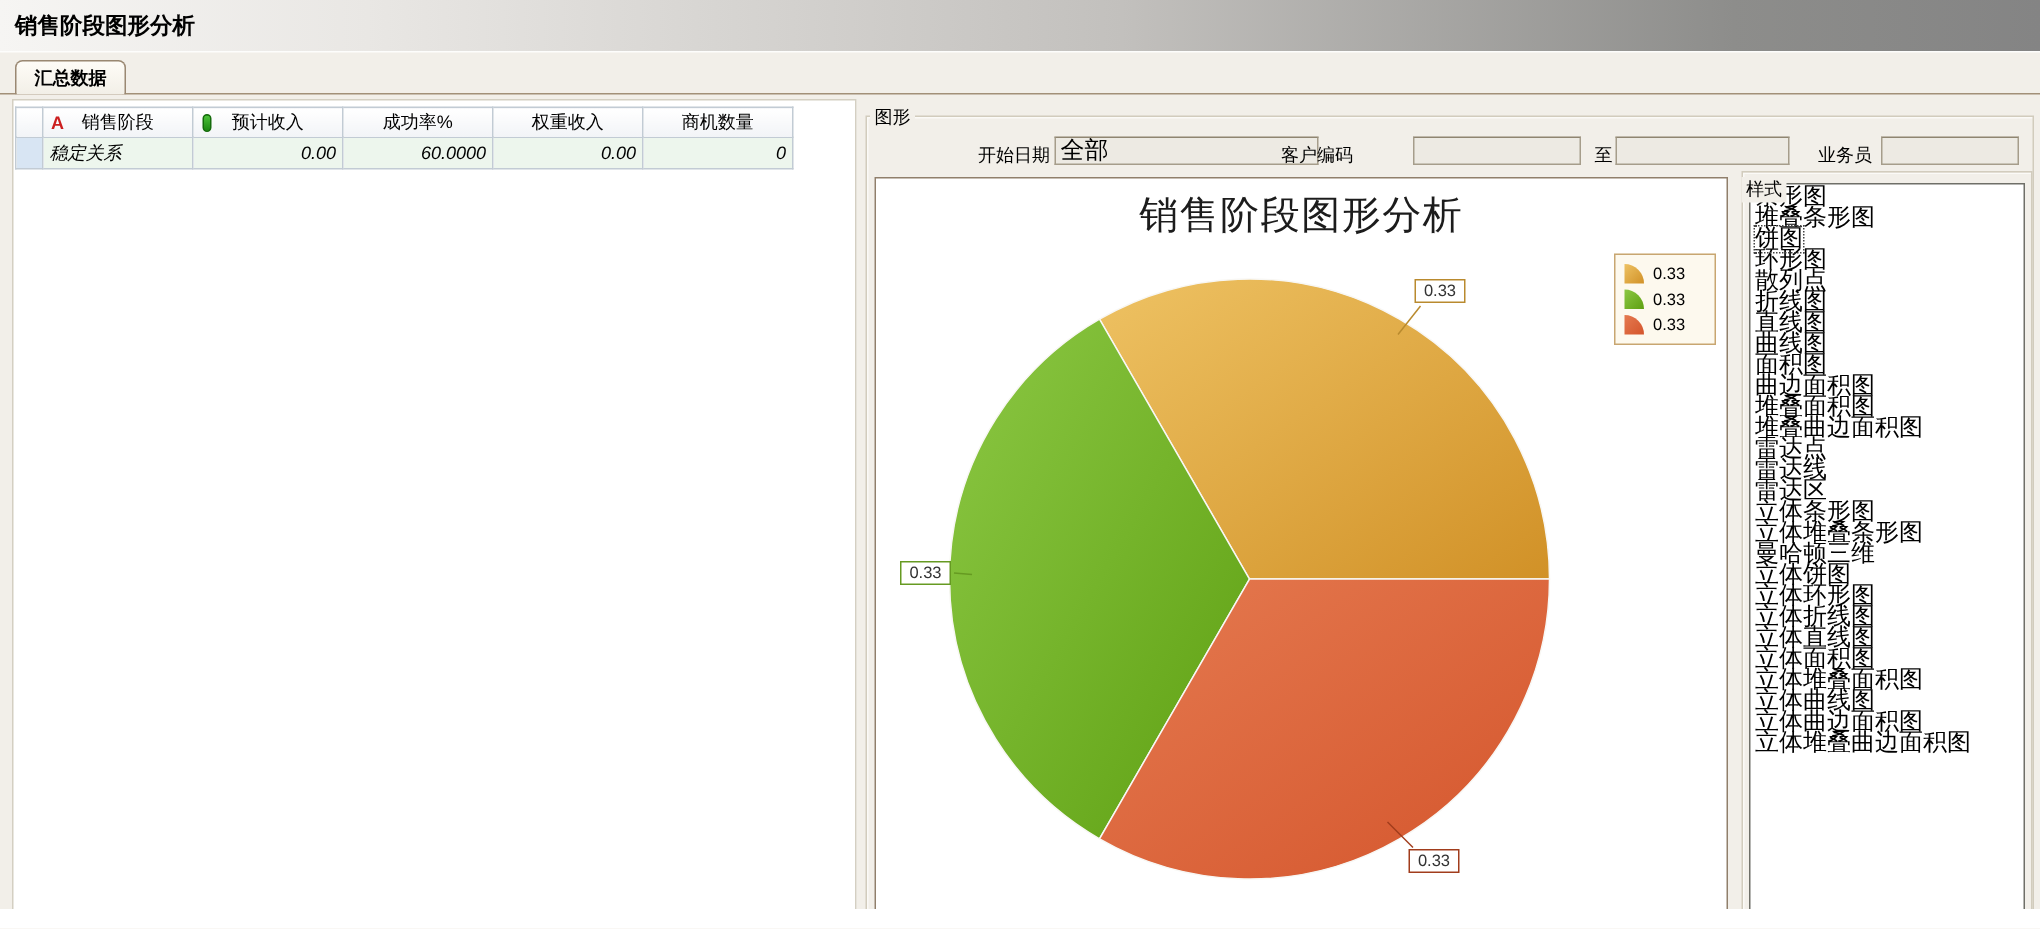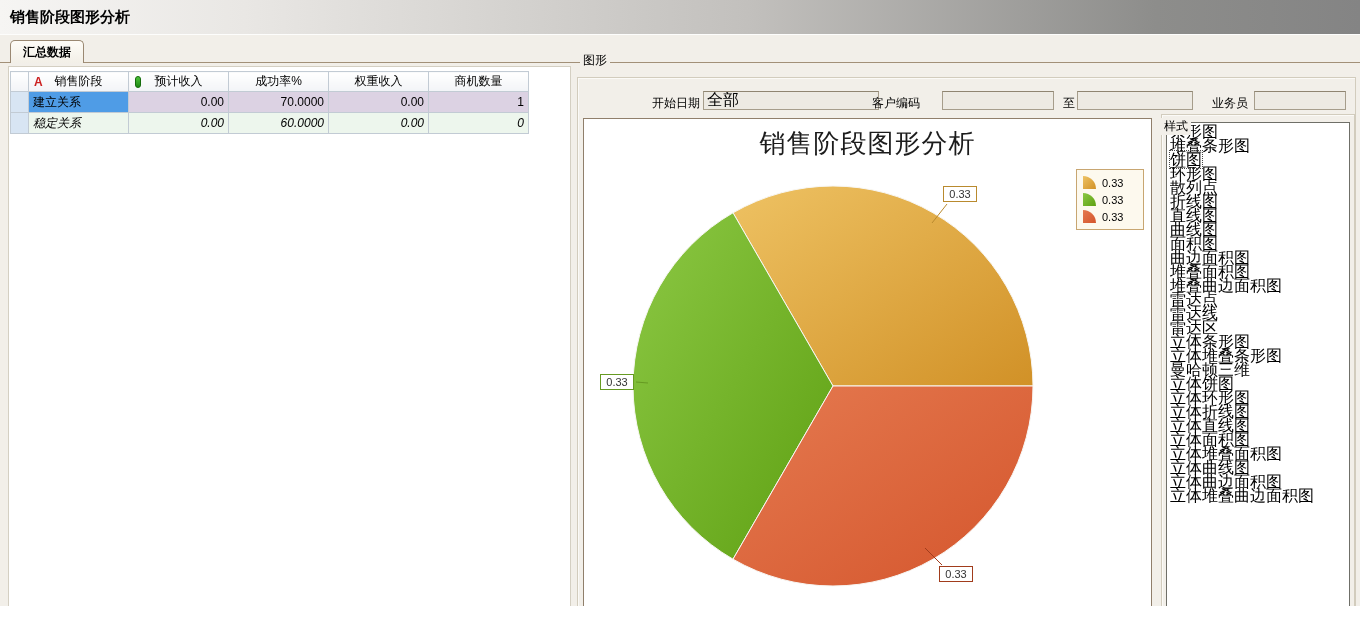--- a/index.html
+++ b/index.html
@@ -39,21 +39,21 @@
   .r1 td.ind-cell,.r2 td.ind-cell,.r3 td.ind-cell { background:#d8e5f3; }
   .hdr-icon-a { position:absolute; left:5px; top:3px; color:#cc1f1f; font-weight:bold; font-size:12px; }
   .hdr-icon-pill { position:absolute; left:6px; top:4px; width:6px; height:12px; border-radius:3px;
     background:linear-gradient(#4cc23a,#1d8812); border:1px solid #156b0c; }
 
   
   .groupframe { position:absolute; border:1px solid #d2ccbd; box-shadow:inset 1px 1px 0 #fbfaf7; }
   .gf-graph { left:577px; top:77px; width:779px; height:536px; }
   .gf-style { left:1161px; top:114px; width:194px; height:496px; }
   .group-label { position:absolute; background:#f2efe9; padding:0 3px; z-index:2; }
-  .lbl-graph { left:580px; top:52px;font-family:Liberation Serif, serif; }
+  .lbl-graph { left:580px; top:70px;font-family:Liberation Serif, serif; }
   .lbl-style { left:1161px; top:118px; }
 
   
   .flabel { position:absolute; top:95px; }
   .finput { position:absolute; top:91px; height:19px; background:#edeae3;
     border:1px solid #a69d8b; border-top-color:#8f8571; font-size:16px; padding:0 3px;
     font-family:inherit; color:#000; }
 
   
   .chart-panel { position:absolute; left:583px; top:118px; width:569px; height:492px;
@@ -113,46 +113,38 @@
         <th>
           <span>成功率%</span>
         </th>
         <th>
           <span>权重收入</span>
         </th>
         <th>
           <span>商机数量</span>
         </th>
       </tr>
-      <tr class="r1">
-        <td class="ind-cell"></td>
-        <td class="stage sel">建立关系</td>
-        <td class="num">0.00</td>
-        <td class="num">70.0000</td>
-        <td class="num">0.00</td>
-        <td class="num">1</td>
-      </tr>
       <tr class="r2">
         <td class="ind-cell"></td>
         <td class="stage">稳定关系</td>
         <td class="num">0.00</td>
         <td class="num">60.0000</td>
         <td class="num">0.00</td>
         <td class="num">0</td>
       </tr>
     </tbody>
       </table>
   </div>
 
   <div class="groupframe gf-graph"></div>
   <span class="group-label lbl-graph">图形</span>
 
   <span class="flabel" style="left:644px;width:56px;text-align:right;">开始日期</span>
   <input class="finput" style="left: 703px; width: 176px;" value="全部">
-  <span class="flabel" style="left:872px;">客户编码</span>
+  <span class="flabel" style="left:854px;">客户编码</span>
   <input class="finput" style="left: 942px; width: 112px;" value="">
   <span class="flabel" style="left:1063px;">至</span>
   <input class="finput" style="left: 1077px; width: 116px;" value="">
   <span class="flabel" style="left:1212px;">业务员</span>
   <input class="finput" style="left: 1254px; width: 92px;" value="">
 
   <div class="chart-panel">
     <div class="chart-title">销售阶段图形分析</div>
     <svg class="chart-svg" width="567" height="490" viewBox="0 0 567 490">
       <defs>

